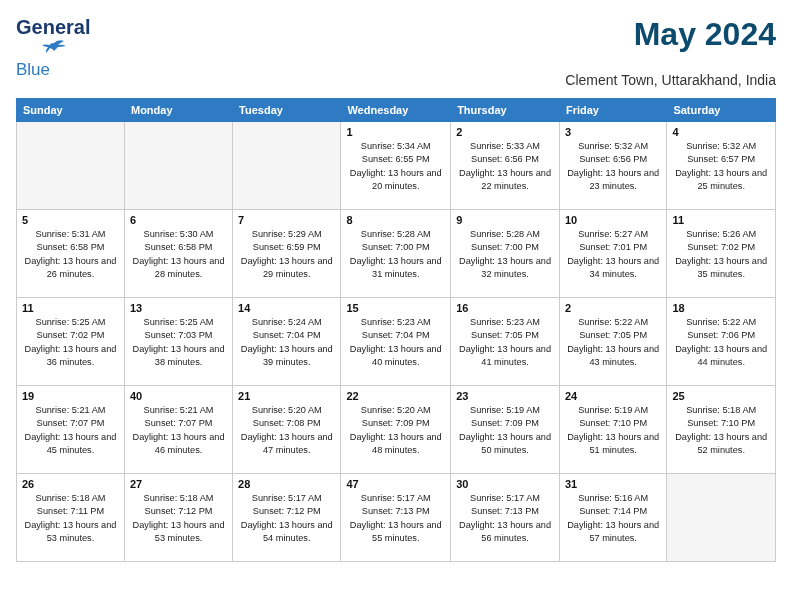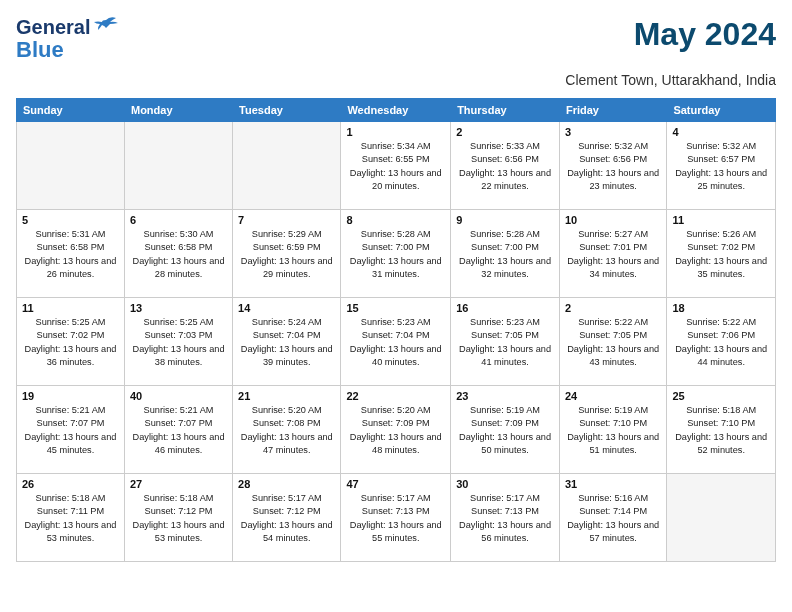--- a/index.html
+++ b/index.html
@@ -76,27 +76,27 @@
       line-height: 1.45;
       text-align: center;
     }
   </style>
 </head>
 <body>
 
 <div class="page">
   <div class="header">
     <div class="logo">
-      <div style="display:flex;align-items:flex-start;">
+      <div style="display:flex;align-items:center;flex-direction:column;">
         <span style="font-size:20px;font-weight:bold;color:#1a3a6c;">General</span>
         <svg width="28" height="22" viewBox="0 0 28 22" style="margin-left:2px;">
           <path d="M14 4 Q18 0 24 2 Q20 4 18 6 Q22 5 26 7 Q21 8 18 8 Q16 10 14 12 Q13 10 10 9 Q8 12 6 14 Q6 10 8 8 Q4 8 2 6 Q6 5 10 6 Q10 4 14 4Z" fill="#2e7bc4"></path>
         </svg>
       </div>
-      <span style="font-size:22px;font-weight:bold;color:#2e7bc4;line-height:1;">Blue</span>
+      <span style="font-size:17px;font-weight:normal;color:#2e7bc4;line-height:1;">Blue</span>
     </div>
     <div class="title-block">
       <div class="month-title">May 2024</div>
       <div class="subtitle">Clement Town, Uttarakhand, India</div>
     </div>
   </div>
 
   <table class="calendar">
     <thead>
       <tr>

